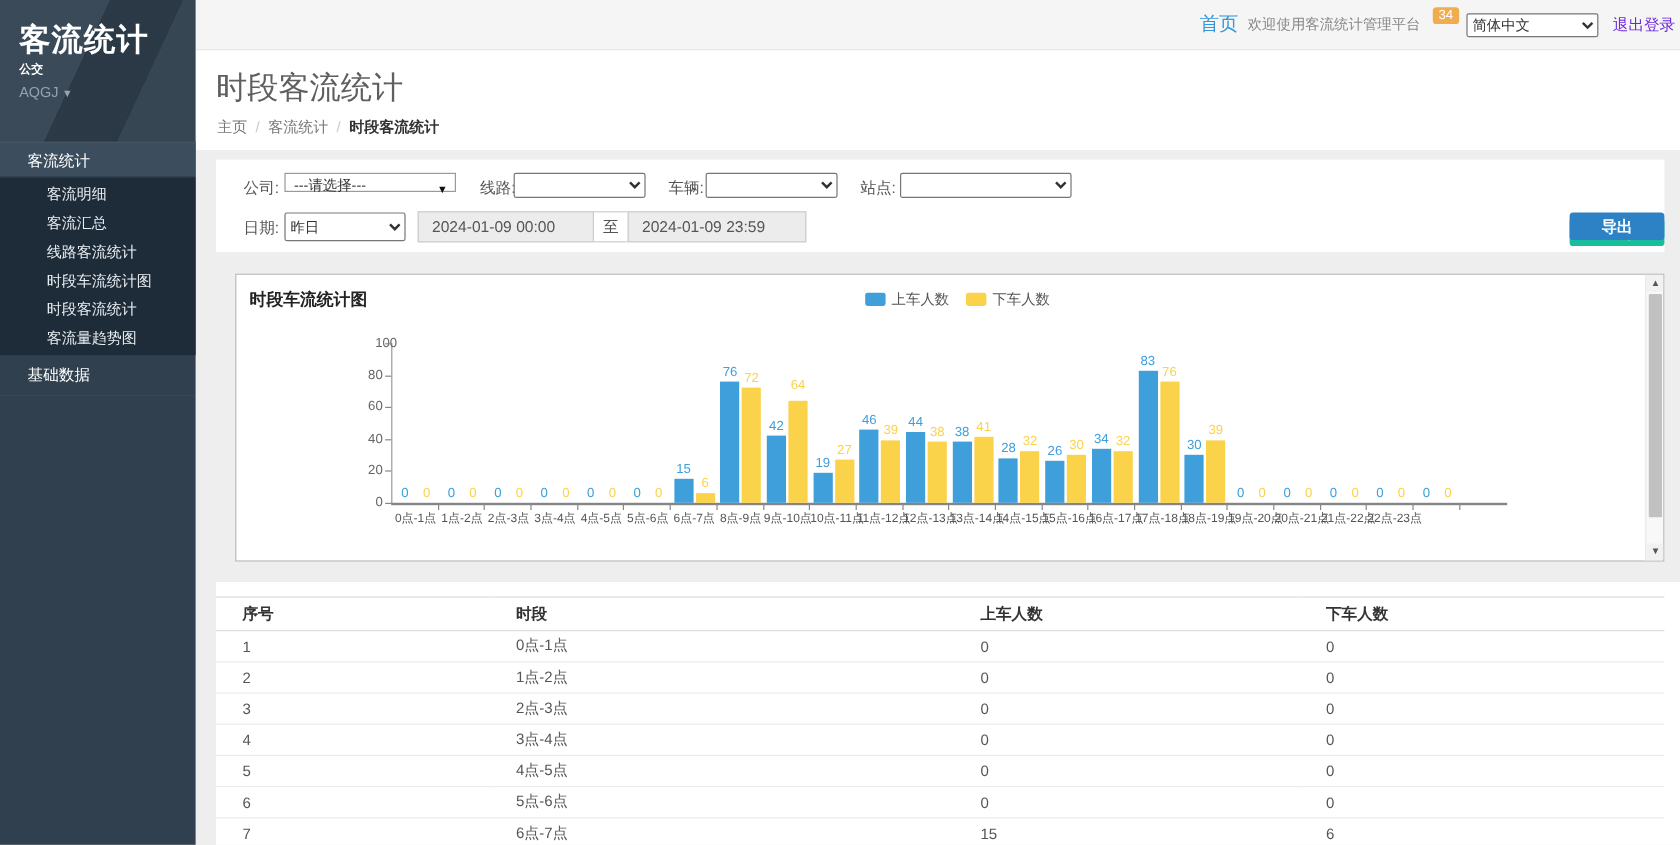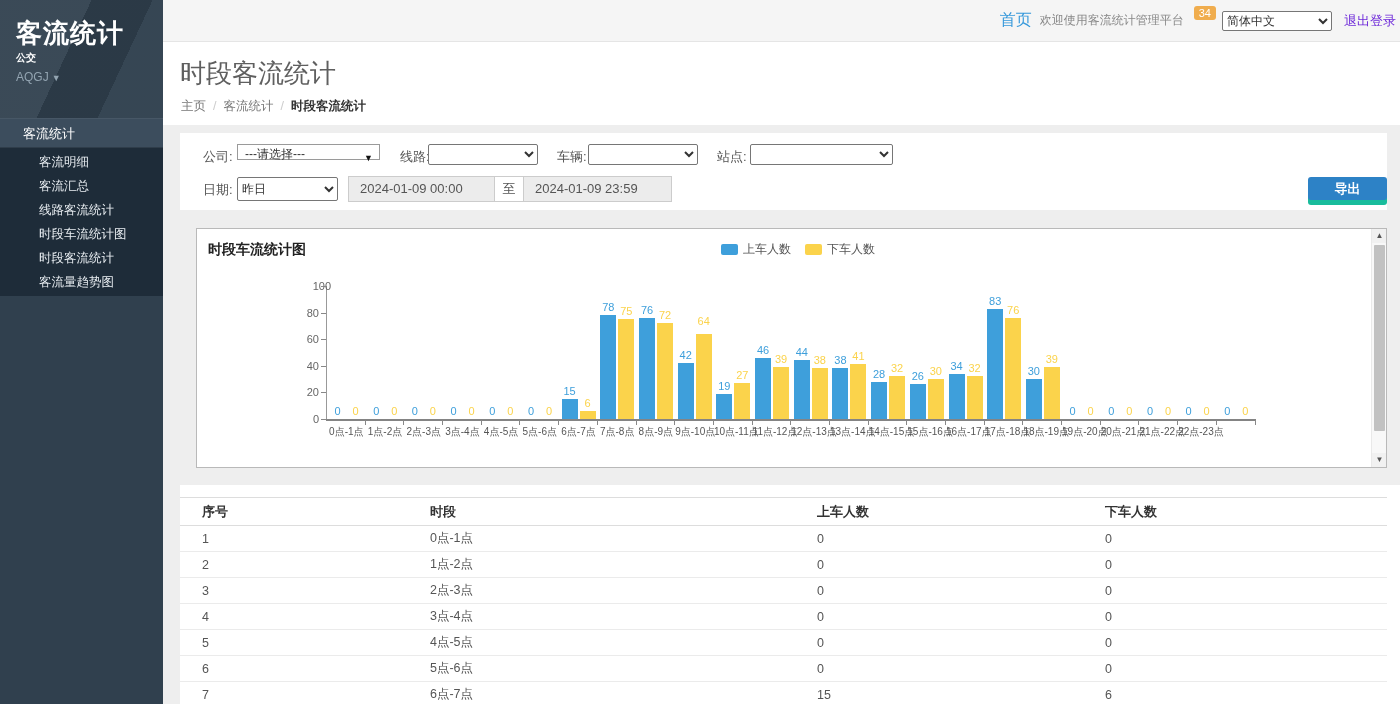--- a/index.html
+++ b/index.html
@@ -118,20 +118,21 @@
   </div>
   <div class="menu-section active">客流统计</div>
   <div class="submenu">
       <div class="subitem">客流明细</div>
       <div class="subitem">客流汇总</div>
       <div class="subitem">线路客流统计</div>
       <div class="subitem">时段车流统计图</div>
       <div class="subitem active">时段客流统计</div>
       <div class="subitem">客流量趋势图</div>
     </div>
+  <div class="menu-section plain">基础数据</div>
 </div>
 
 <div class="topbar">
   <span class="home-link">首页</span>
   <span class="welcome">欢迎使用客流统计管理平台</span>
   <span class="notif-badge">34</span>
   <select class="lang-select">
     <option>简体中文</option>
   </select>
   <span class="logout">退出登录</span>
@@ -233,28 +234,20 @@
           <i class="xtick"></i>
           <div class="xlabel">5点-6点</div>
         </div>
         <div class="group">
           <div class="bar b1" style="height: 19.95px; background: rgb(62, 159, 219);"></div>
           <div class="bar-val b1" style="bottom: 21.95px; color: rgb(62, 159, 219);">15</div>
           <div class="bar b2" style="height: 7.98px; background: rgb(251, 211, 75);"></div>
           <div class="bar-val b2" style="bottom: 9.98px; color: rgb(251, 211, 75);">6</div>
           <i class="xtick"></i>
           <div class="xlabel">6点-7点</div>
-        </div>
-        <div class="group">
-          <div class="bar b1" style="height: 103.74px; background: rgb(62, 159, 219);"></div>
-          <div class="bar-val b1" style="bottom: 105.74px; color: rgb(62, 159, 219);">78</div>
-          <div class="bar b2" style="height: 99.75px; background: rgb(251, 211, 75);"></div>
-          <div class="bar-val b2" style="bottom: 101.75px; color: rgb(251, 211, 75);">75</div>
-          <i class="xtick"></i>
-          <div class="xlabel">7点-8点</div>
         </div>
         <div class="group">
           <div class="bar b1" style="height: 101.08px; background: rgb(62, 159, 219);"></div>
           <div class="bar-val b1" style="bottom: 103.08px; color: rgb(62, 159, 219);">76</div>
           <div class="bar b2" style="height: 95.76px; background: rgb(251, 211, 75);"></div>
           <div class="bar-val b2" style="bottom: 97.76px; color: rgb(251, 211, 75);">72</div>
           <i class="xtick"></i>
           <div class="xlabel">8点-9点</div>
         </div>
         <div class="group">

